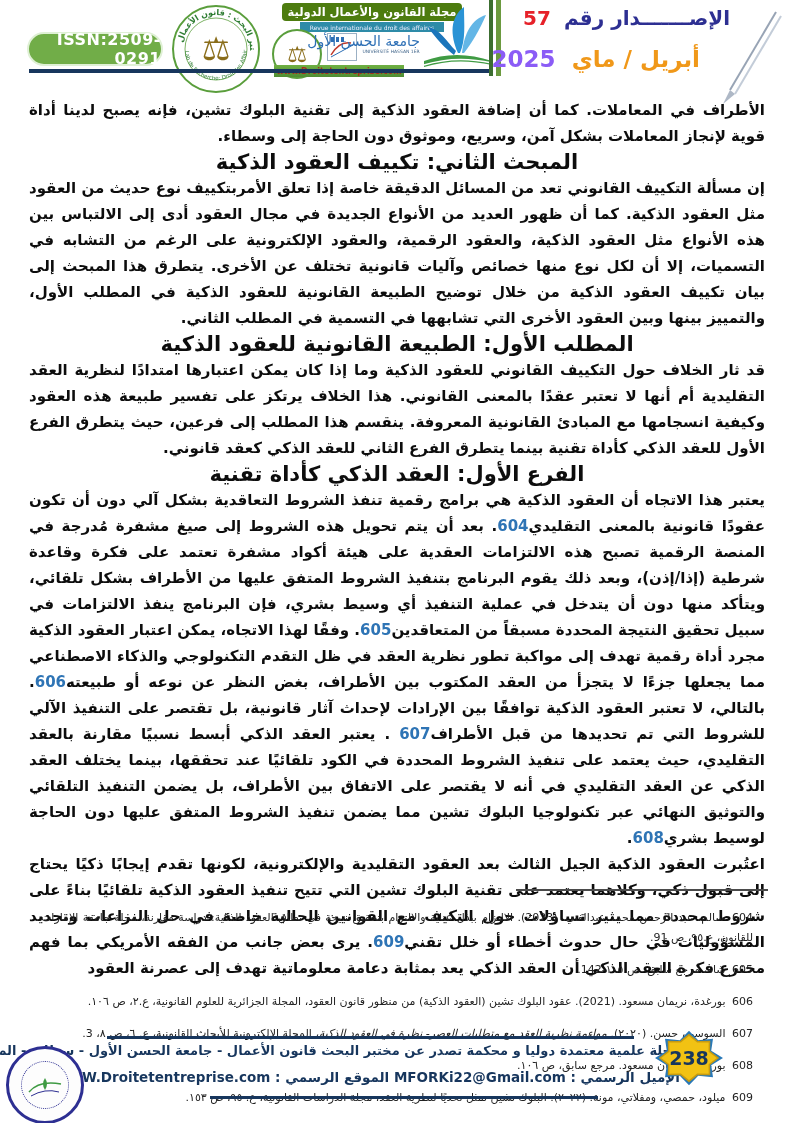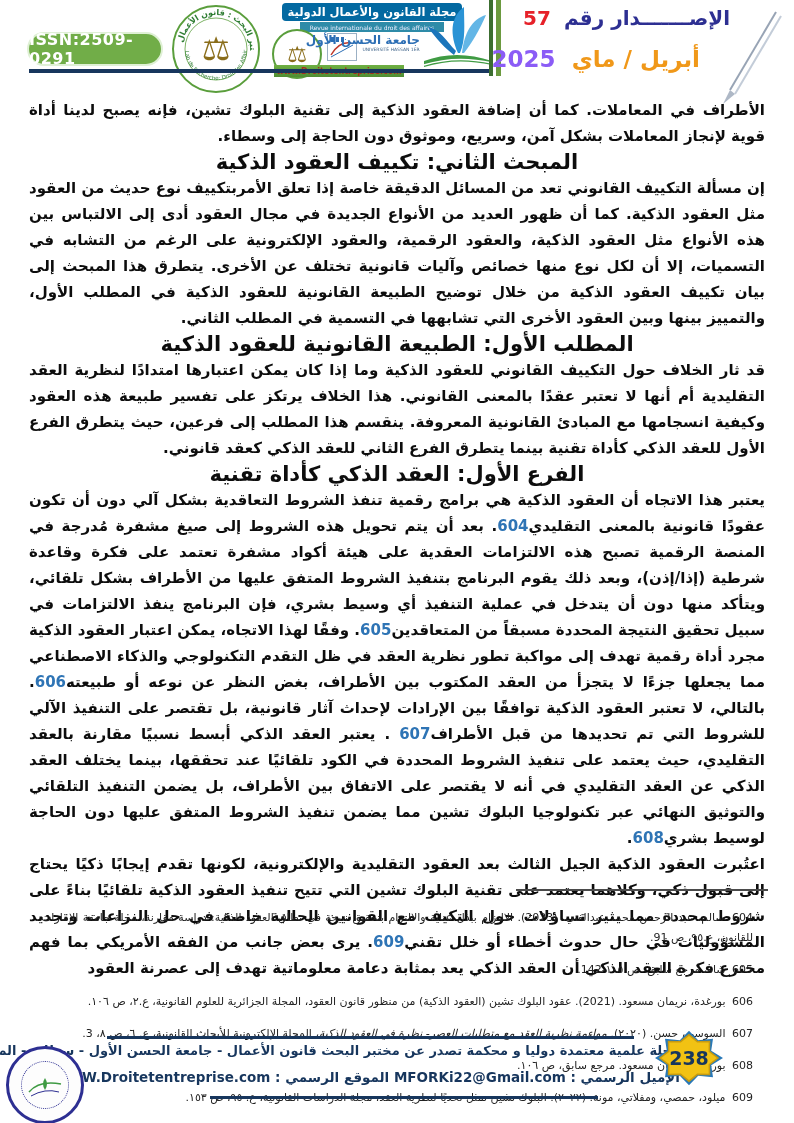--- a/index.html
+++ b/index.html
@@ -2,47 +2,47 @@
 <html lang="ar"><head>
 <meta charset="utf-8">
 <style>
   html,body{margin:0;padding:0;background:#e8e8e8;}
   .page{position:relative;width:794px;height:1123px;background:#fff;margin:0 auto;
         overflow:hidden;font-family:"DejaVu Sans",sans-serif;color:#111;}
 
   
   .issn-pill{position:absolute;left:27px;top:32px;width:132px;height:30px;background:#71ad48;
              border:2px solid #dff0d5;border-radius:17px;color:#fff;font-weight:bold;font-size:16px;
-             display:flex;align-items:center;justify-content:center;letter-spacing:.5px;}
+             display:flex;align-items:center;justify-content:center;letter-spacing:.5px;text-align:right;}
   .lab-logo{position:absolute;left:171px;top:4px;}
   .header-underline{position:absolute;left:29px;top:69px;width:462px;height:4px;background:#17365d;}
   .green-bar-1{position:absolute;left:489px;top:0;width:4px;height:76px;background:#3c6e31;}
   .green-bar-2{position:absolute;left:496px;top:0;width:5px;height:76px;background:#6b9a3f;}
 
   .issue-line{position:absolute;top:6px;right:64px;direction:rtl;font-weight:bold;font-size:20px;
               color:#2d2f92;white-space:nowrap;}
   .issue-line .num{color:#e62129;padding-right:6px;}
   .date-line{position:absolute;top:46px;right:94px;direction:rtl;font-weight:bold;font-size:23px;
              color:#f09819;white-space:nowrap;}
   .date-line .year{color:#8b5cf6;padding-right:8px;}
   .pencil{position:absolute;right:8px;top:4px;}
 
   
   .jlogo{position:absolute;left:272px;top:3px;width:222px;height:80px;}
-  .jlogo-banner{position:absolute;left:10px;top:0;width:180px;height:18px;background:#0369a1;
+  .jlogo-banner{position:absolute;left:10px;top:0;width:180px;height:18px;background:#4d7c0f;
                 border-radius:4px;color:#fff;font-weight:bold;font-size:11.5px;direction:rtl;
                 display:flex;align-items:center;justify-content:center;white-space:nowrap;}
   .jlogo-fr{position:absolute;left:28px;top:19px;width:144px;height:10px;background:#2e8ba8;
             color:#eef;font-size:6px;display:flex;align-items:center;justify-content:center;white-space:nowrap;}
   .jlogo-minicircle{position:absolute;left:0px;top:26px;width:46px;height:46px;border-radius:50%;
                     border:2px solid #5a9e3c;background:#fff;display:flex;align-items:center;justify-content:center;
                     font-size:22px;color:#8a6d1a;}
   .jlogo-chart{position:absolute;left:55px;top:30px;}
   .jlogo-univ{position:absolute;left:90px;top:30px;width:58px;text-align:center;color:#2d6fb5;}
-  .jlogo-univ .ar{font-size:12px;font-weight:bold;direction:rtl;white-space:nowrap;}
+  .jlogo-univ .ar{font-size:14px;font-weight:normal;direction:rtl;white-space:nowrap;}
   .jlogo-univ .fr{font-size:4.5px;white-space:nowrap;color:#41658a;}
   .jlogo-bird{position:absolute;left:148px;top:2px;}
   .jlogo-site{position:absolute;left:2px;top:62px;width:130px;height:12px;background:#5a9e3c;
               color:#a82c1e;font-weight:bold;font-size:8px;display:flex;align-items:center;justify-content:center;
               background:linear-gradient(#6fb043,#4f8c33);white-space:nowrap;}
 
   
   .body-text{position:absolute;top:97px;right:29px;left:29px;direction:rtl;text-align:justify;
              font-size:15px;font-weight:bold;line-height:26px;color:#0d0d0d;}
   .body-text .para{margin:0;}

